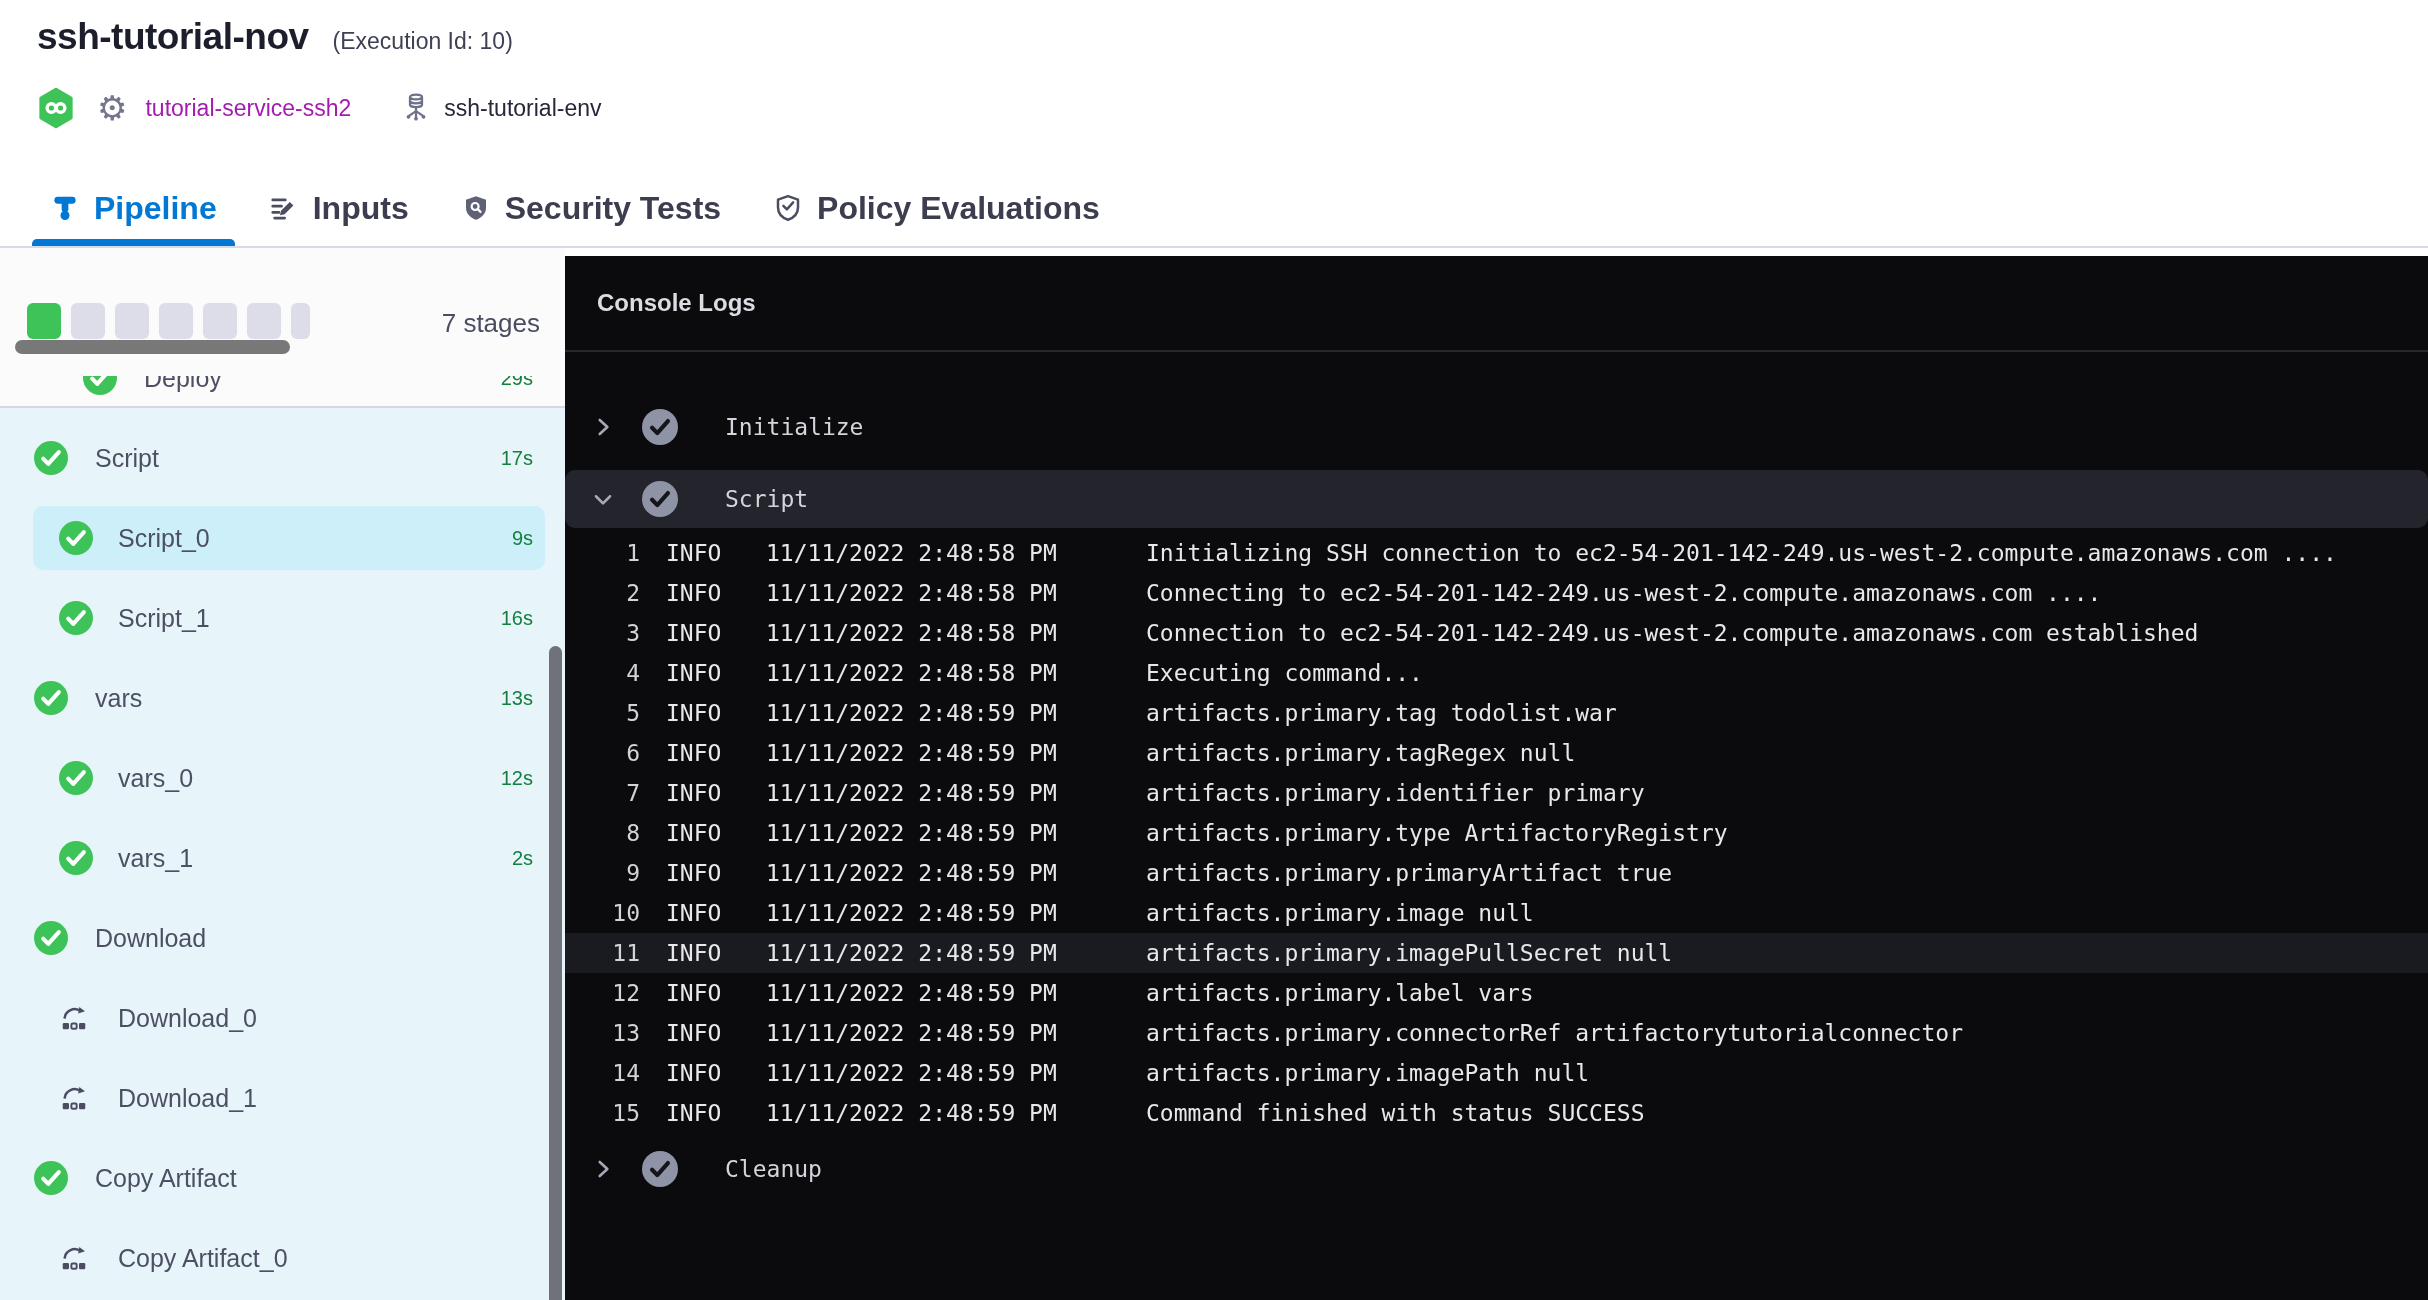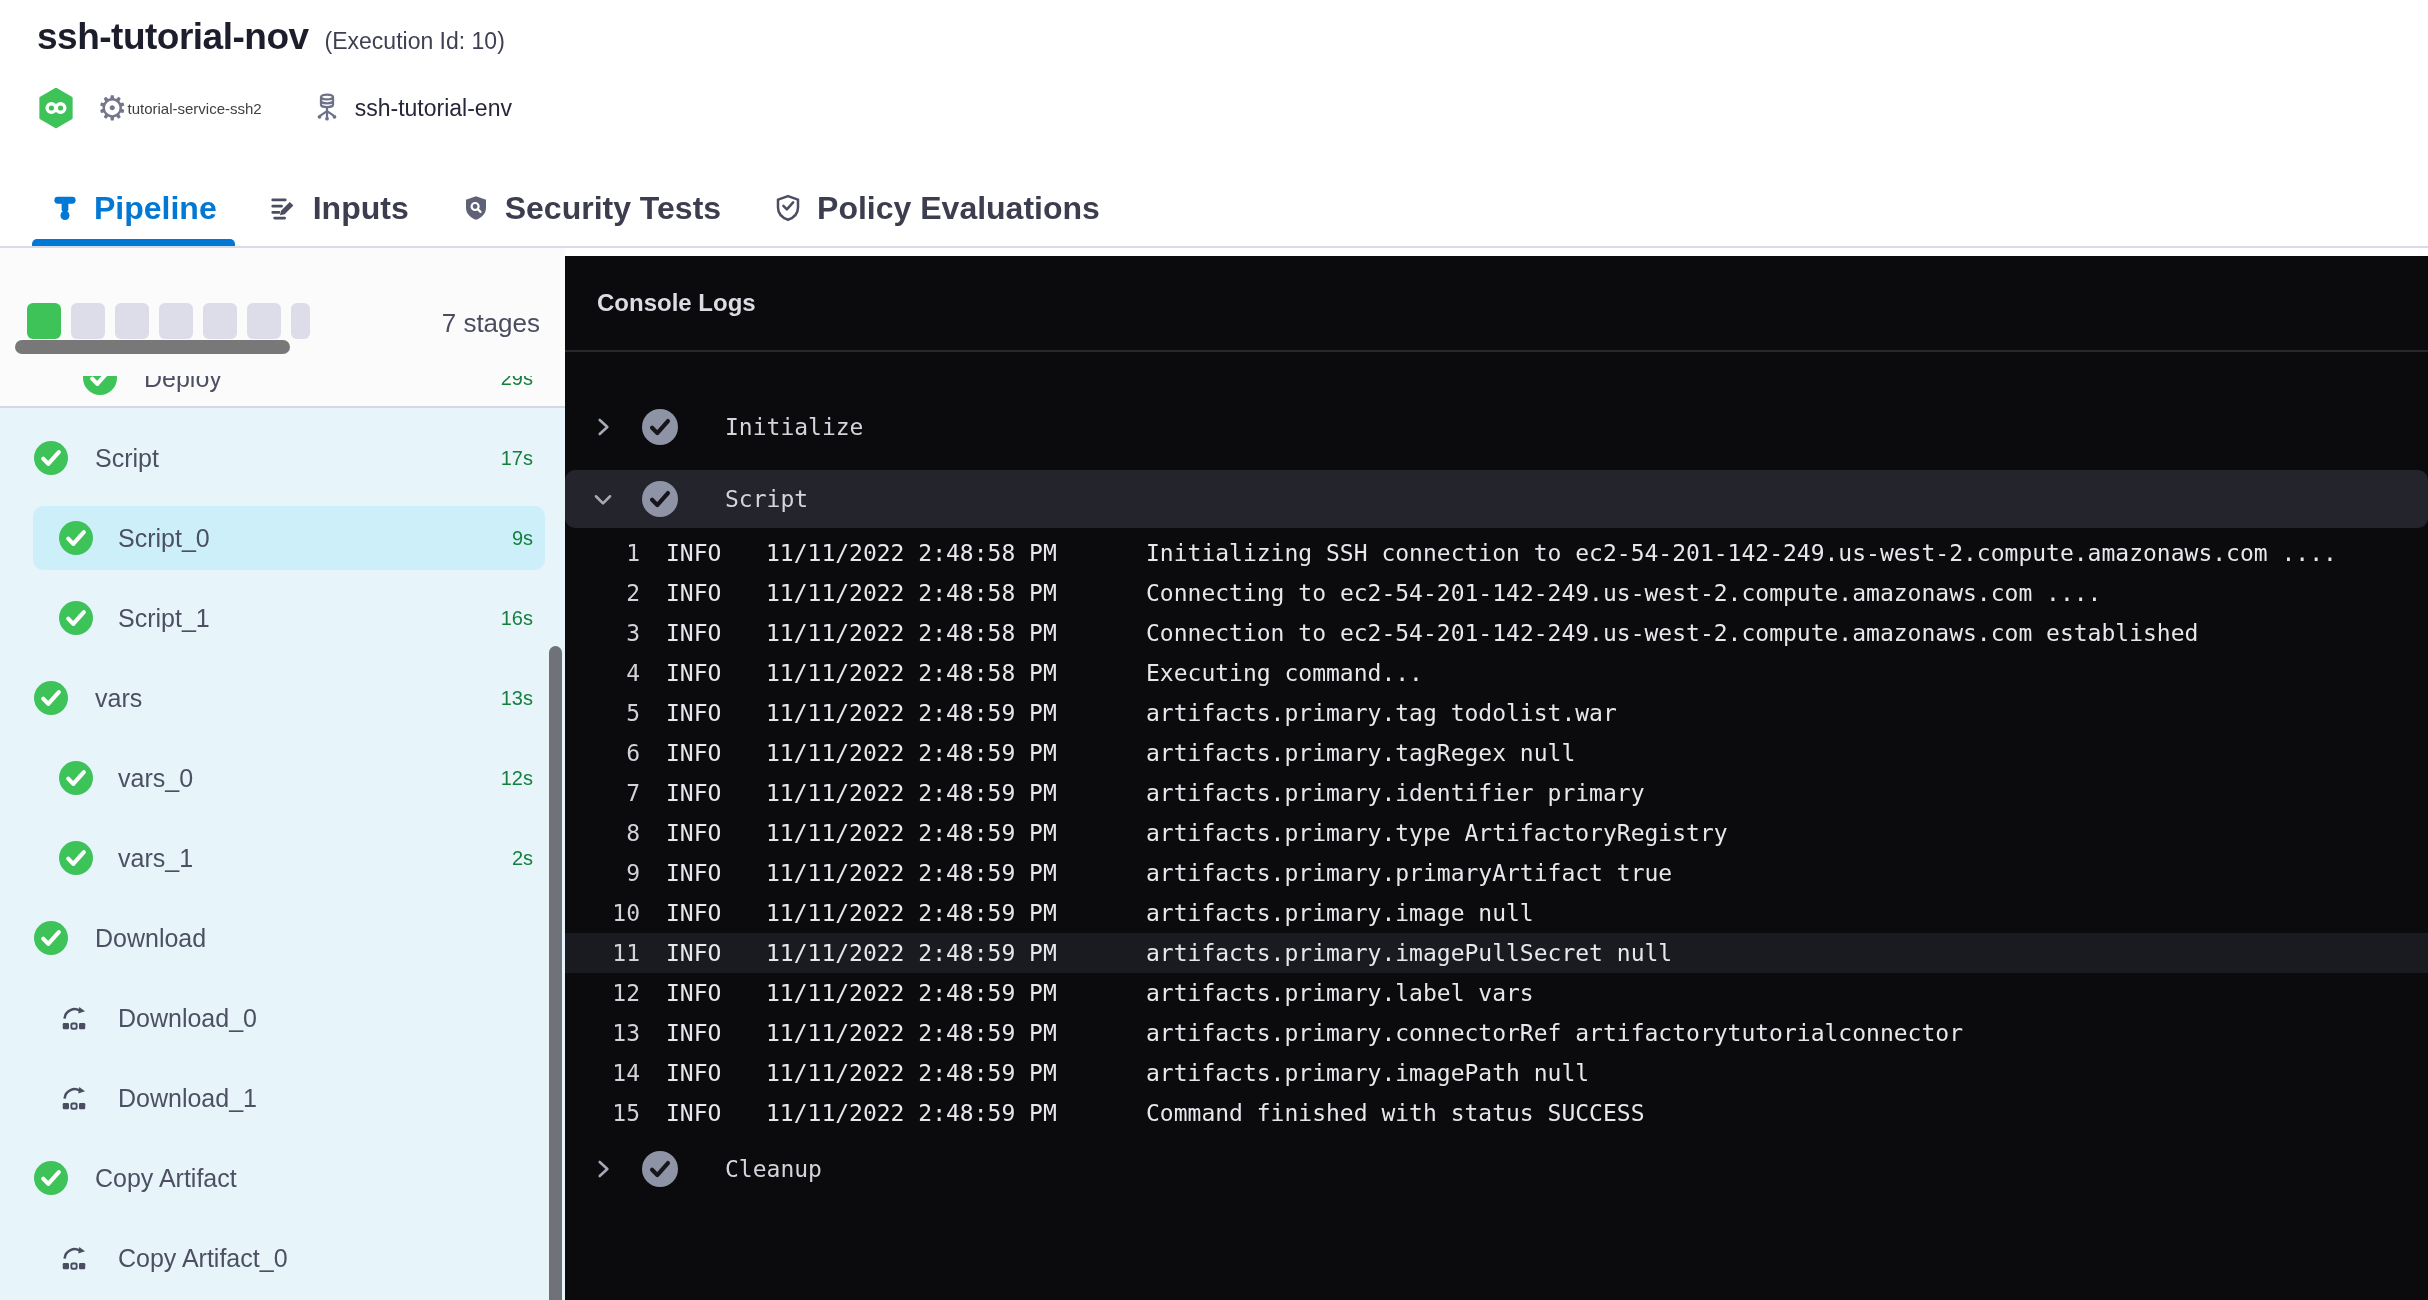--- a/index.html
+++ b/index.html
@@ -2,28 +2,28 @@
 <html><head>
 <meta charset="utf-8">
 <style>
   * { margin:0; padding:0; box-sizing:border-box; }
   html,body { background:#ffffff; }
   .page { position:relative; width:2428px; height:1300px; background:#ffffff;
           font-family:"Liberation Sans", sans-serif; overflow:hidden; }
 
   
   .app-header { position:absolute; top:0; left:0; right:0; height:170px; background:#ffffff; }
-  .title-row { position:absolute; left:37px; top:16px; display:flex; align-items:baseline; gap:16px; }
+  .title-row { position:absolute; left:37px; top:16px; display:flex; align-items:baseline; gap:24px; }
   .page-title { font-size:37px; font-weight:bold; color:#1d1e2c; letter-spacing:-0.5px; }
   .exec-id { font-size:23px; color:#3f4053; }
   .meta-row { position:absolute; left:37px; top:86px; height:44px; display:flex; align-items:center; }
   .hex-icon svg { width:38px; height:42px; display:block; }
   .gear-icon { margin-left:22px; font-size:34px; line-height:42px; color:#73768c;
                font-family:"DejaVu Sans", sans-serif; }
-  .service-label { font-size:15px; color:#404040; }
+  .service-label { margin-left:18px; font-size:23px; color:#a21caf; }
   .env-icon { margin-left:50px; }
   .env-icon svg { width:30px; height:34px; display:block; }
   .env-label { margin-left:13px; font-size:23px; color:#26273a; }
 
   
   .tabbar { position:absolute; top:170px; left:0; right:0; height:78px; background:#ffffff;
             border-bottom:2px solid #d8dae6; display:flex; align-items:stretch;
             padding-left:50px; column-gap:52px; }
   .tab { position:relative; display:flex; align-items:center; gap:14px; font-size:32px;
          font-weight:600; color:#3c3d4f; cursor:pointer; }

